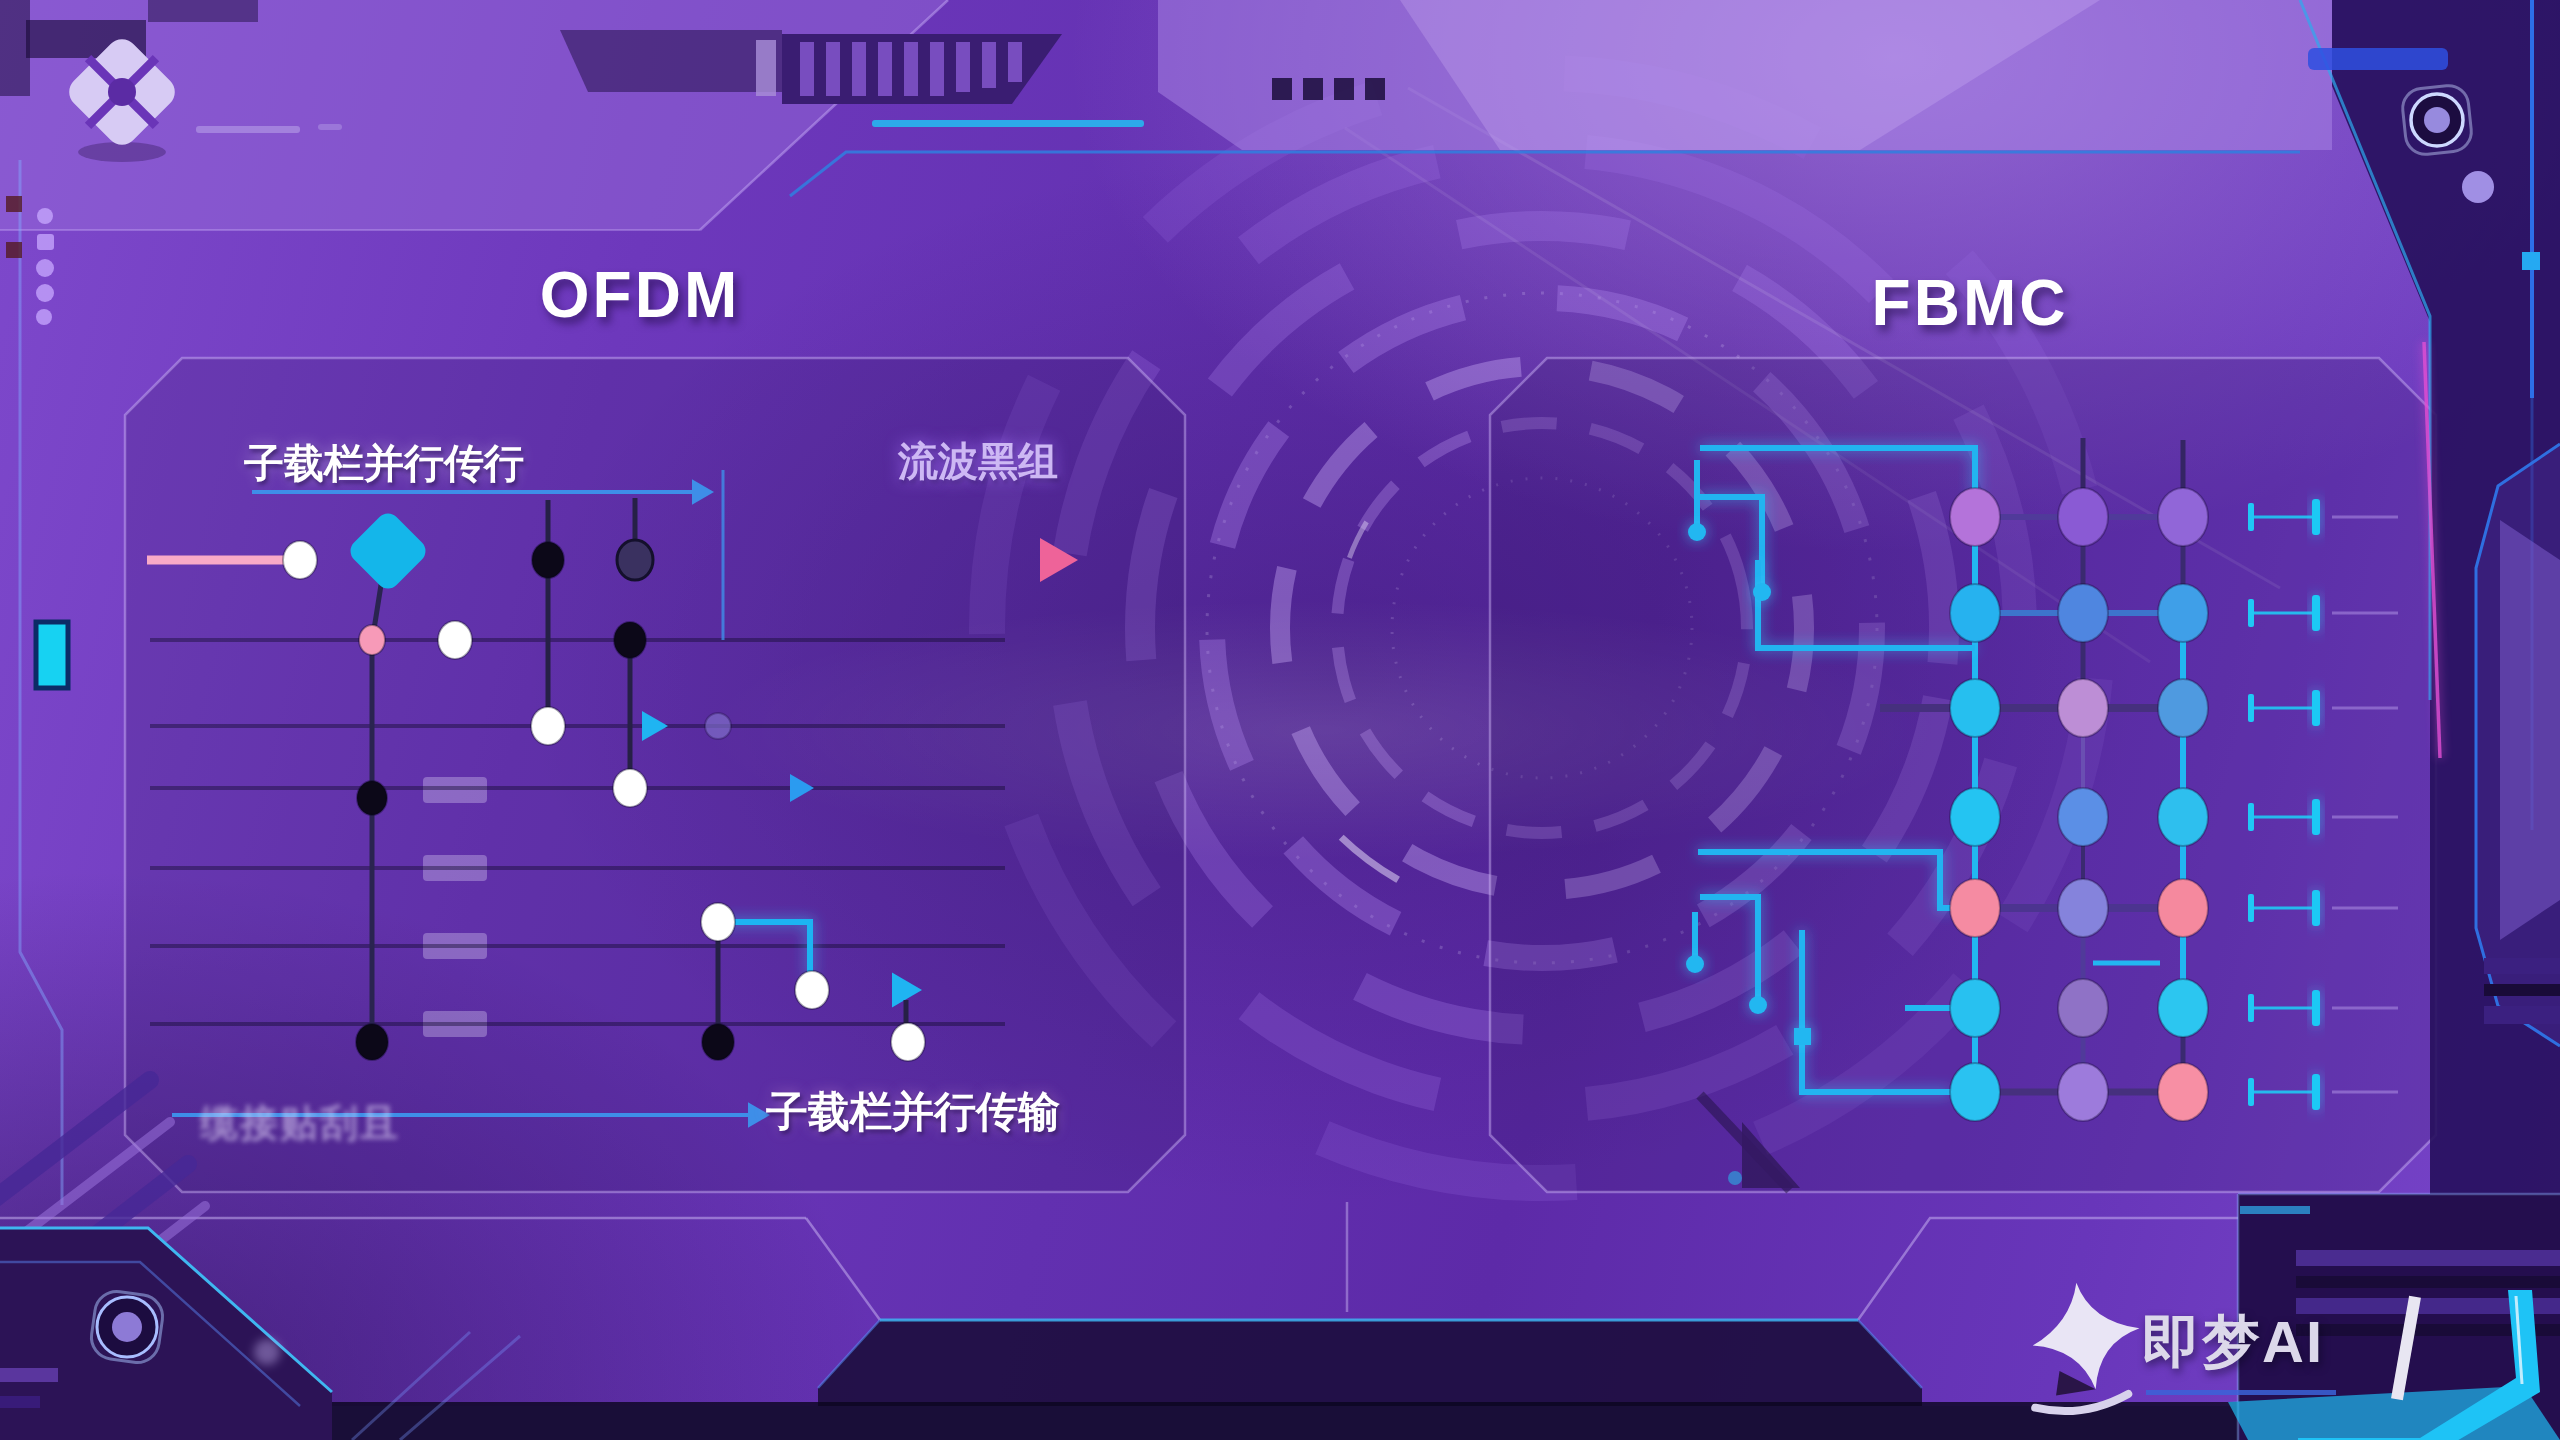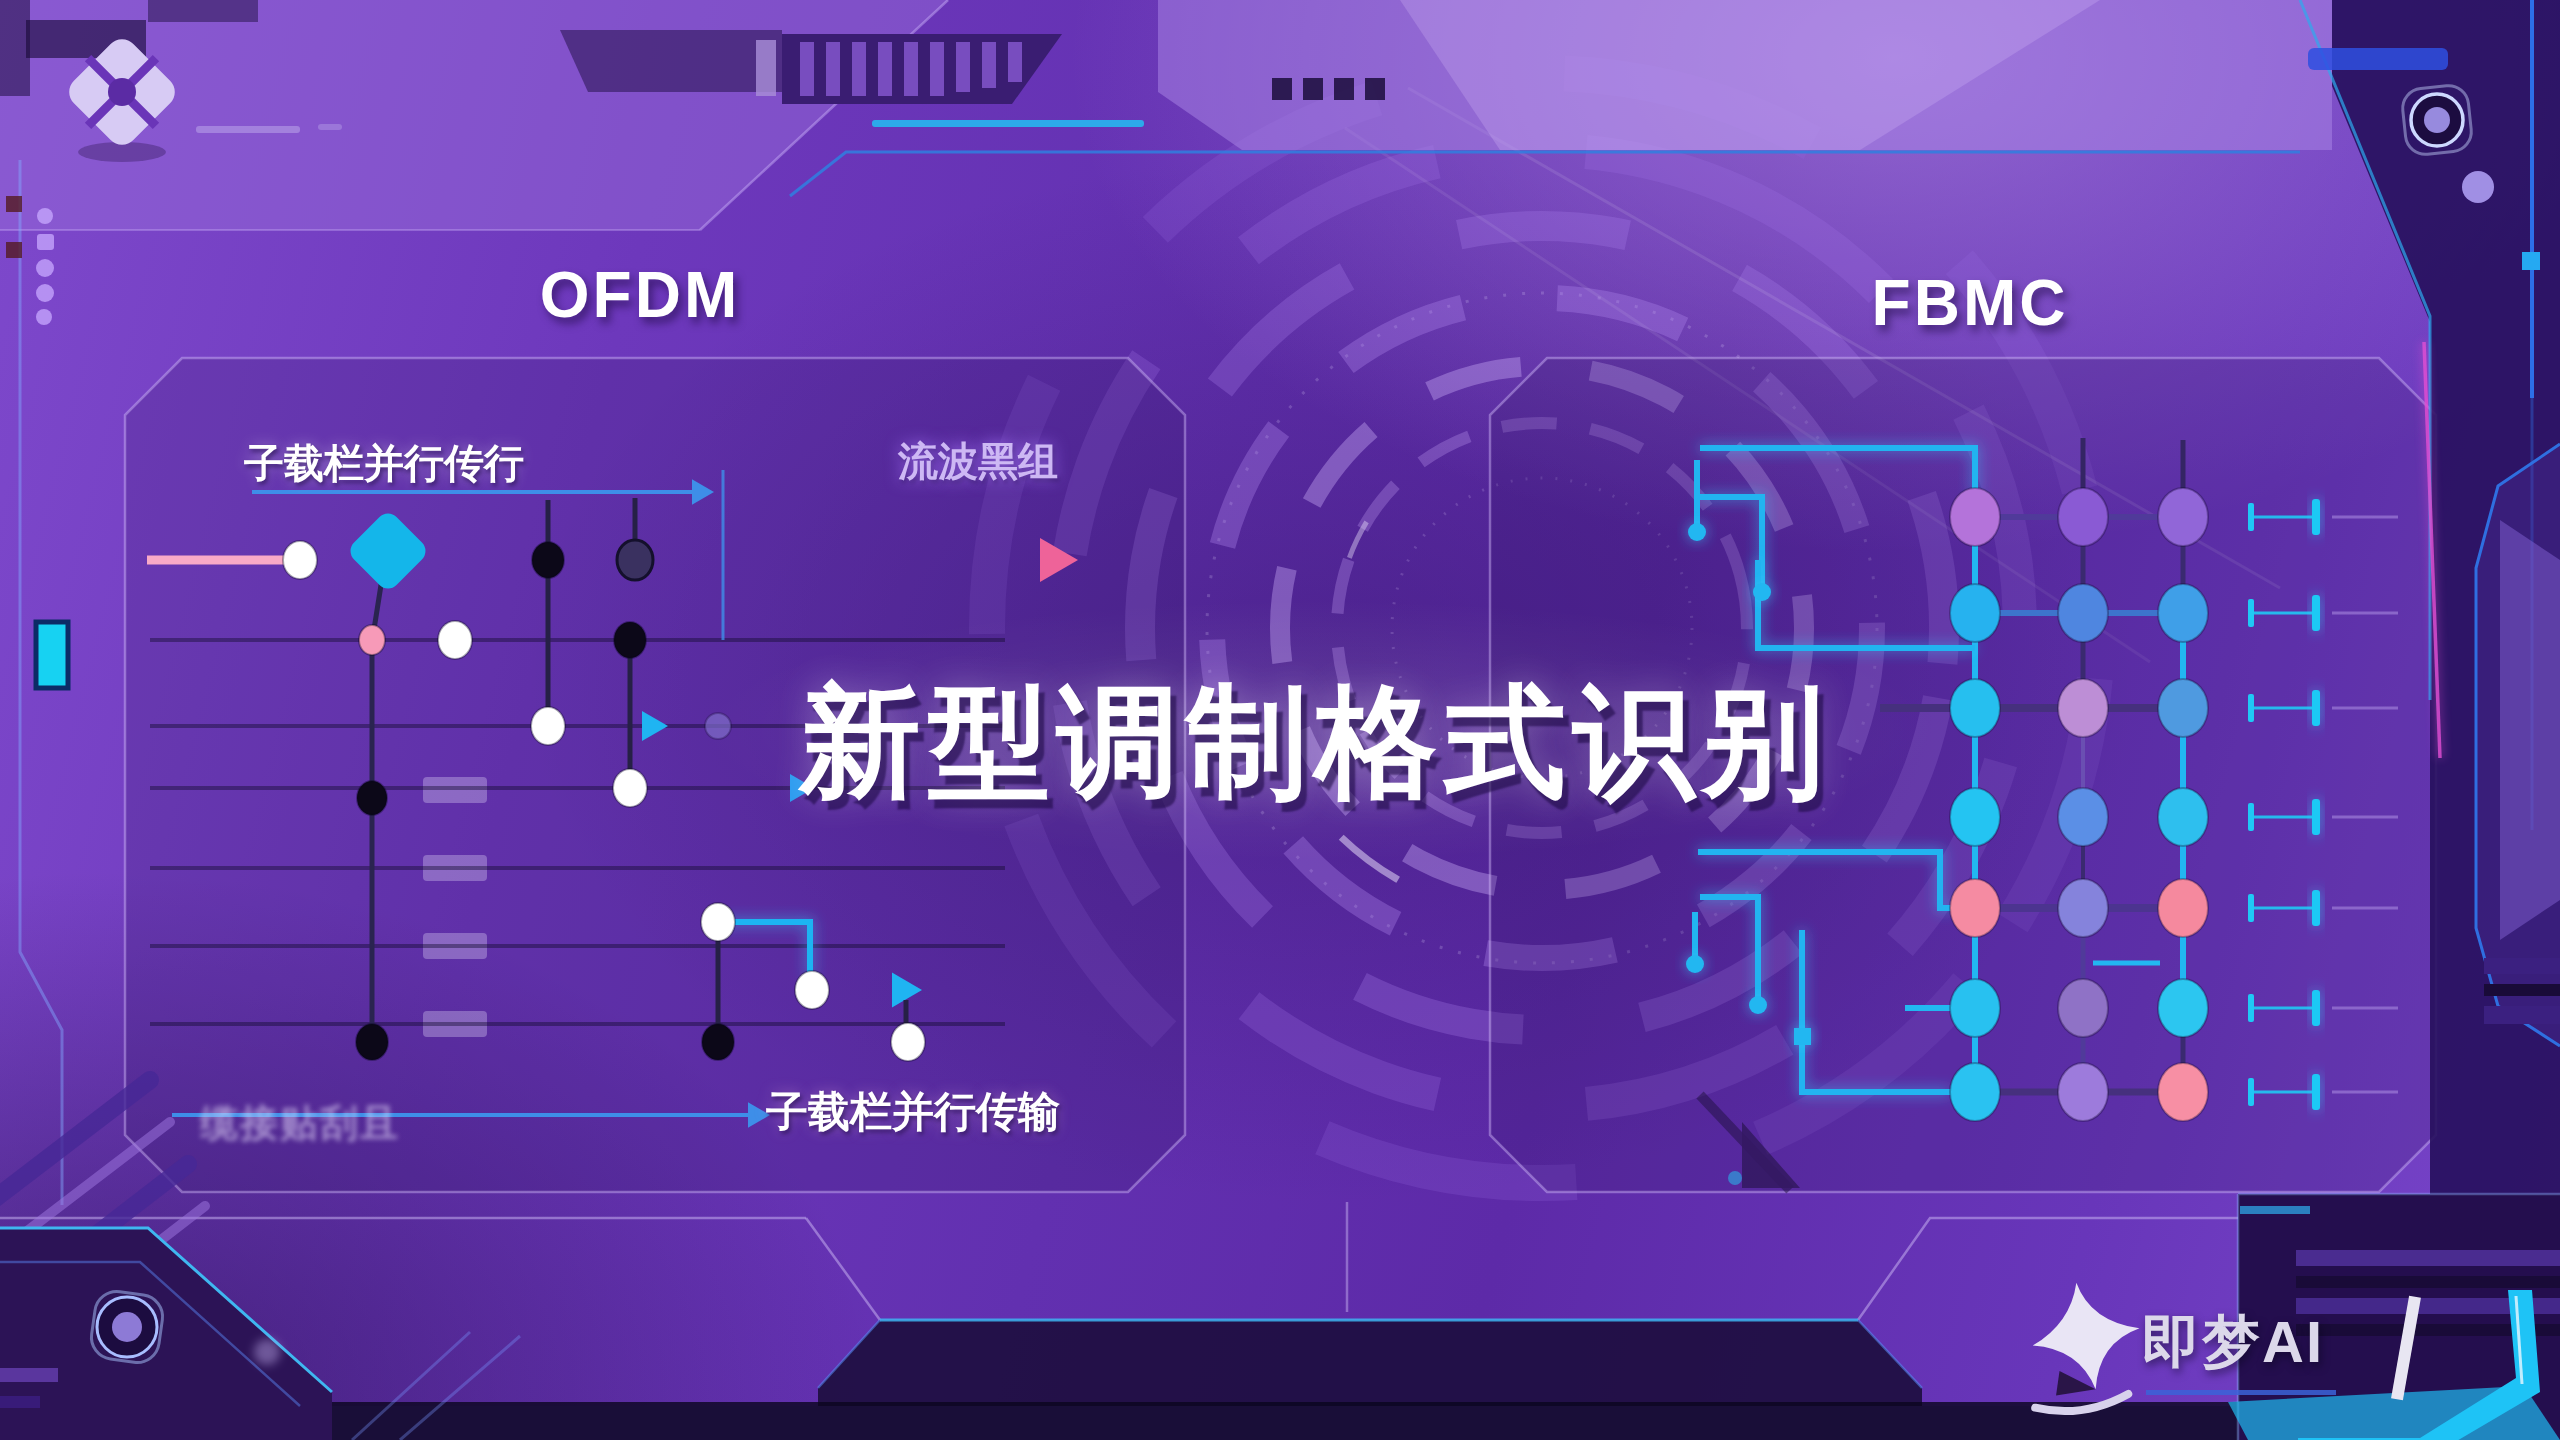--- a/index.html
+++ b/index.html
@@ -369,19 +369,18 @@
       </g>
       <rect x="2400" y="1296" width="12" height="104" fill="#e8e6f2" transform="rotate(10 2406 1348)"></rect>
       <rect x="2146" y="1390" width="190" height="5" fill="#3b63d8" opacity=".85"></rect>
       <path d="M2508,1290 L2532,1290 L2540,1392 L2438,1452 L2298,1452 L2298,1438 L2420,1438 L2516,1378 Z" fill="#1ec3f6"></path>
       <path d="M2516,1296 L2522,1384" stroke="#e8f6ff" stroke-width="3" opacity=".8" fill="none"></path>
     </g>
   </svg>
 
   <div class="lbl panel-title" style="left:460px;top:258px;">OFDM</div>
   <div class="lbl panel-title" style="left:1790px;top:266px;">FBMC</div>
-  <div class="lbl" id="center-title">新型调制格式识别</div>
   <div class="lbl" id="ofdm-label-1">子载栏并行传行</div>
   <div class="lbl" id="ofdm-label-2">流波黑组</div>
   <div class="lbl" id="ofdm-label-3">子载栏并行传输</div>
   <div class="lbl" id="ofdm-label-faint">缆接贴刮且</div>
   <div class="lbl" id="watermark-text">即梦AI</div>
 </div>
 
 </body></html>

